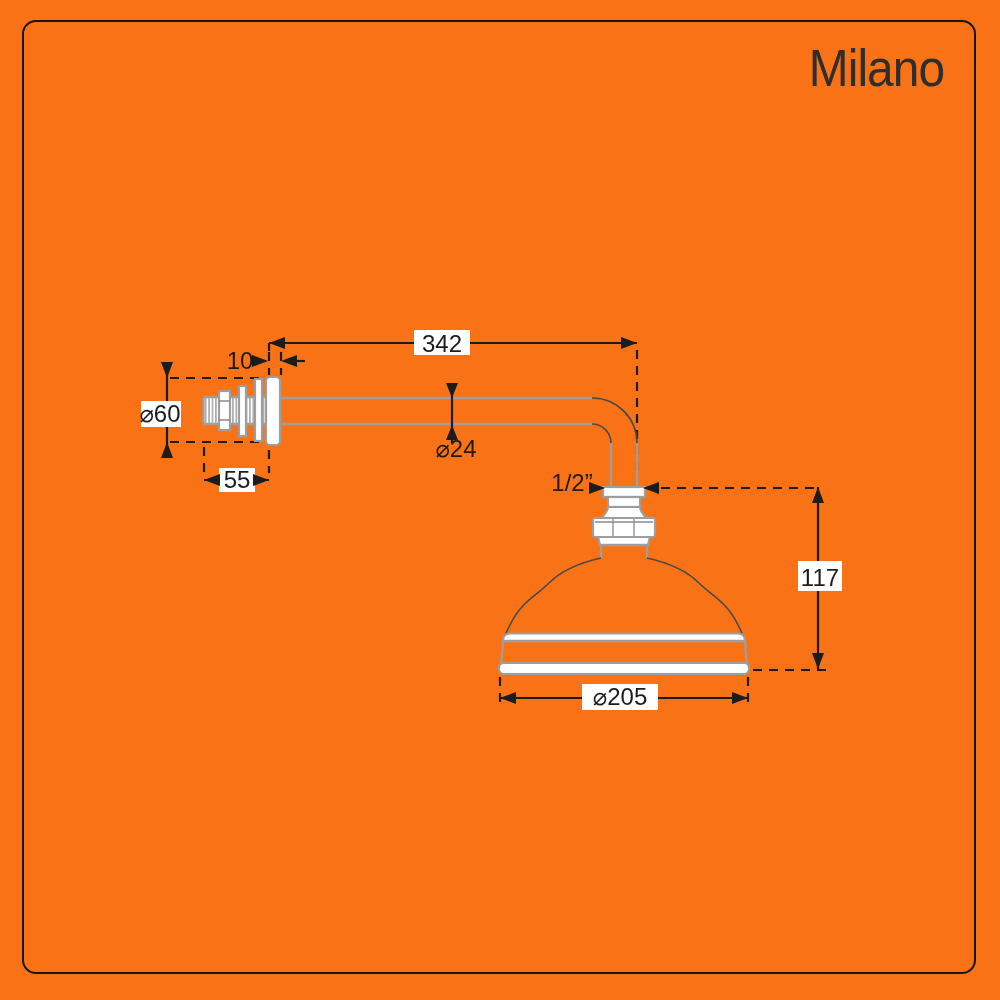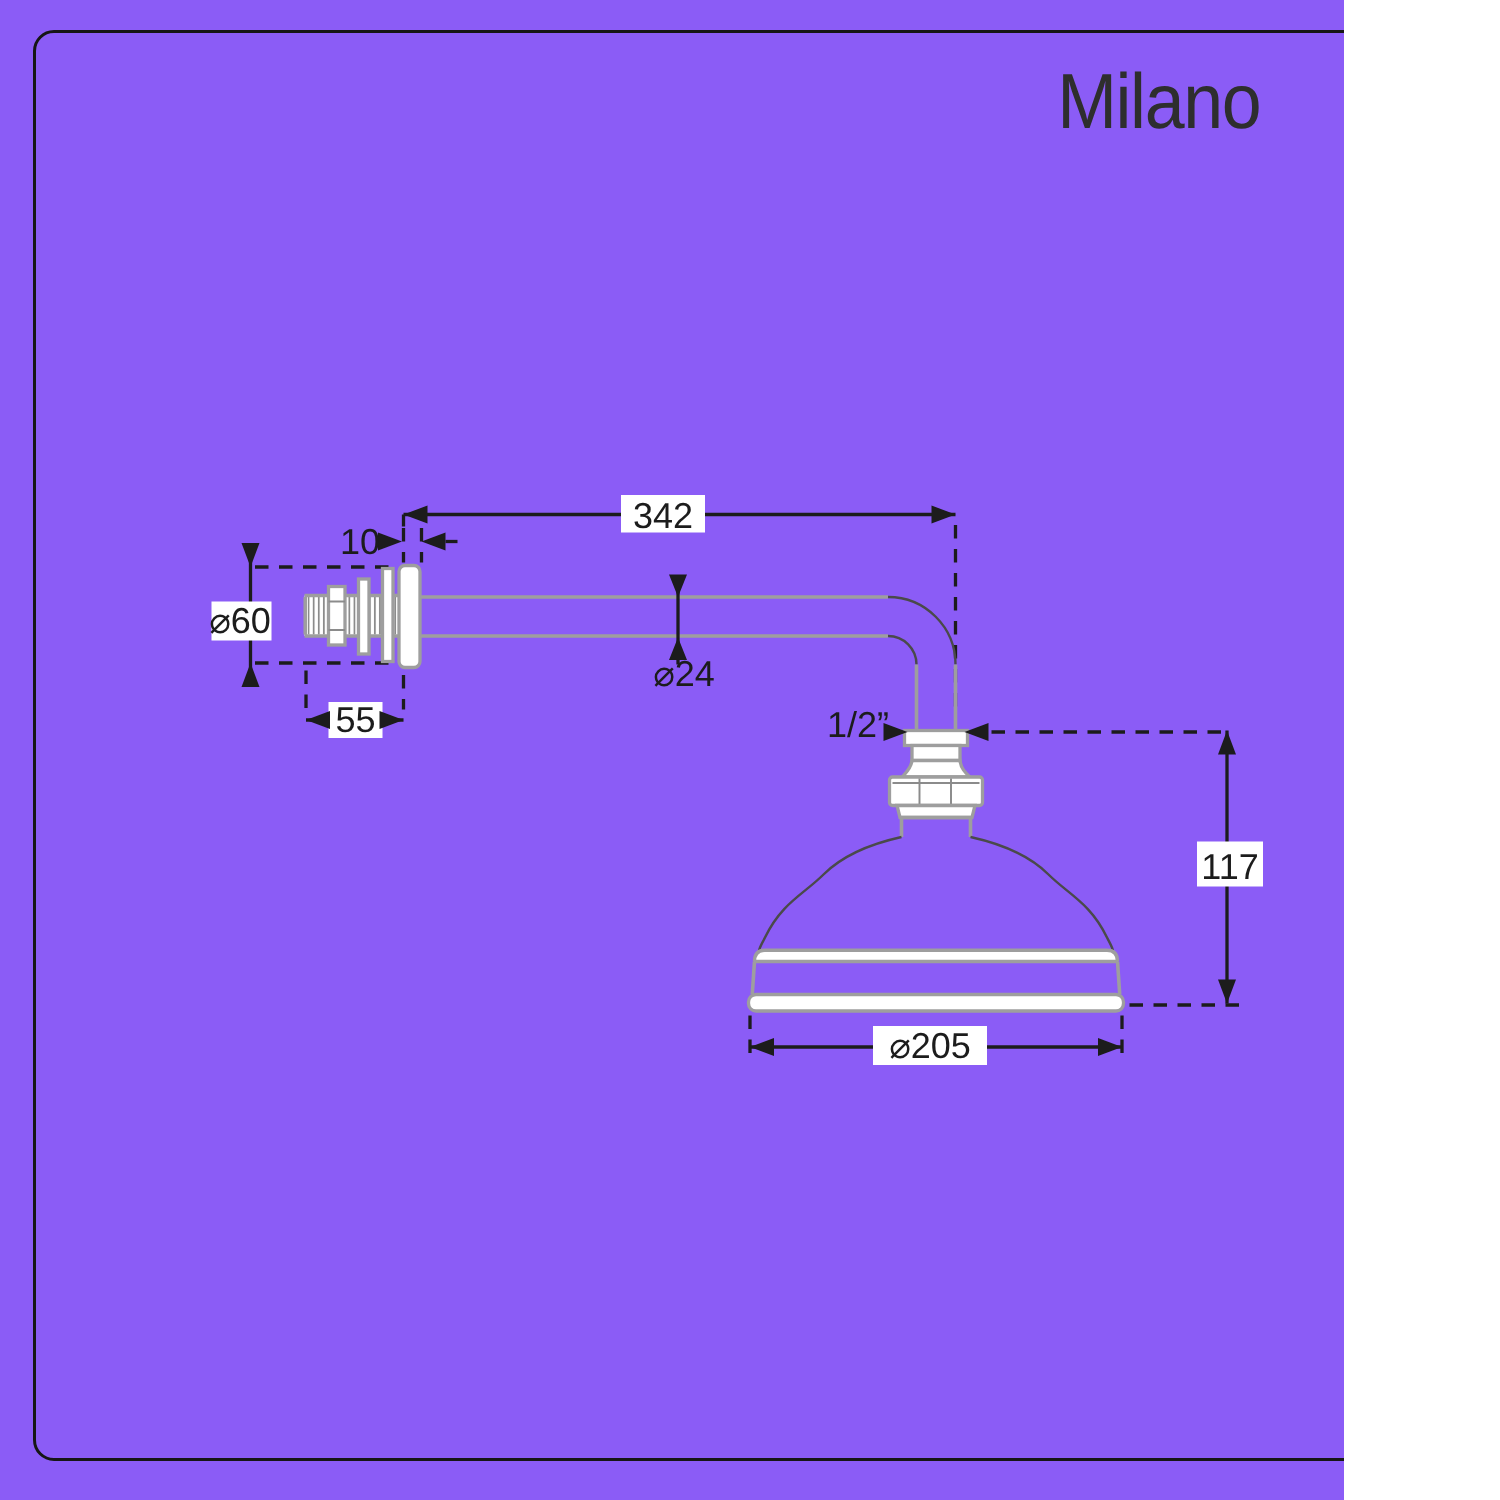--- a/index.html
+++ b/index.html
@@ -1,16 +1,16 @@
 <!DOCTYPE html>
 <html><head>
 <meta charset="utf-8">
 <style>
   html,body{margin:0;padding:0;background:#ffffff;}
-  .canvas{position:relative;width:896px;height:1000px;background:#8b5cf6;overflow:hidden;
+  .canvas{position:relative;width:1000px;height:1000px;background:#f97316;overflow:hidden;
           font-family:"Liberation Sans","DejaVu Sans",sans-serif;}
   .frame{position:absolute;left:22px;top:20px;width:954px;height:954px;
          border:2.5px solid #161616;border-radius:14px;box-sizing:border-box;}
   .logo{position:absolute;top:38px;right:56px;font-size:52px;font-weight:300;
         letter-spacing:-1px;color:#2e2e2e;transform:scaleX(.92);transform-origin:right center;}
   svg{position:absolute;left:0;top:0;}
   svg text{font-family:"Liberation Sans","DejaVu Sans",sans-serif;font-size:24px;fill:#1c1c1c;}
   .dim{stroke:#1c1c1c;stroke-width:2.2;fill:none;}
   .dash{stroke:#1c1c1c;stroke-width:2.2;fill:none;stroke-dasharray:9 7;}
   .arw{fill:#1c1c1c;stroke:none;}

